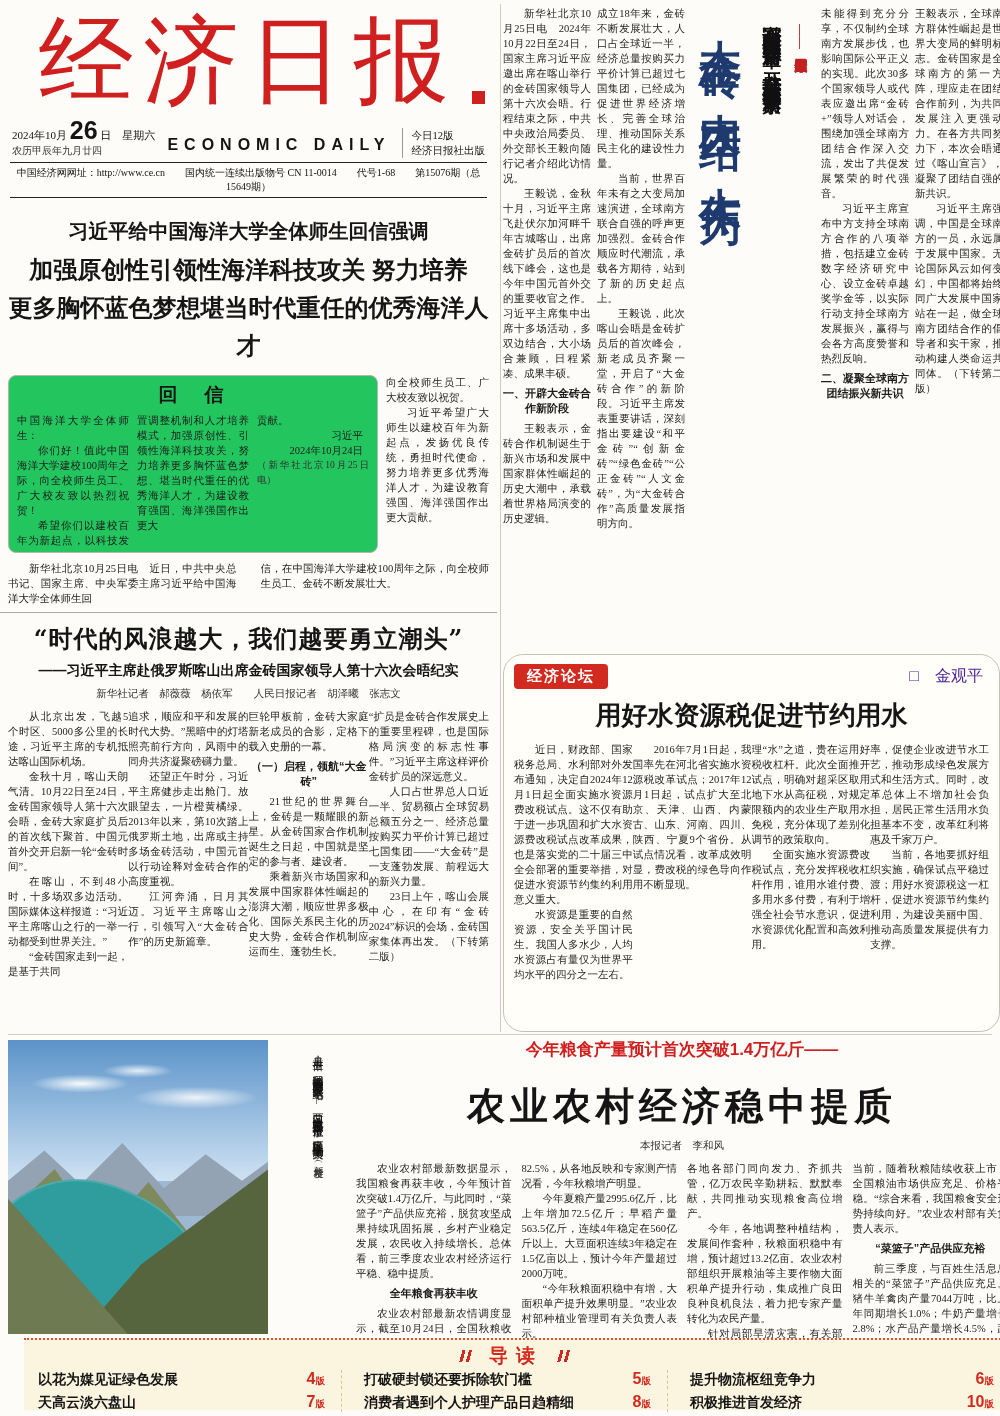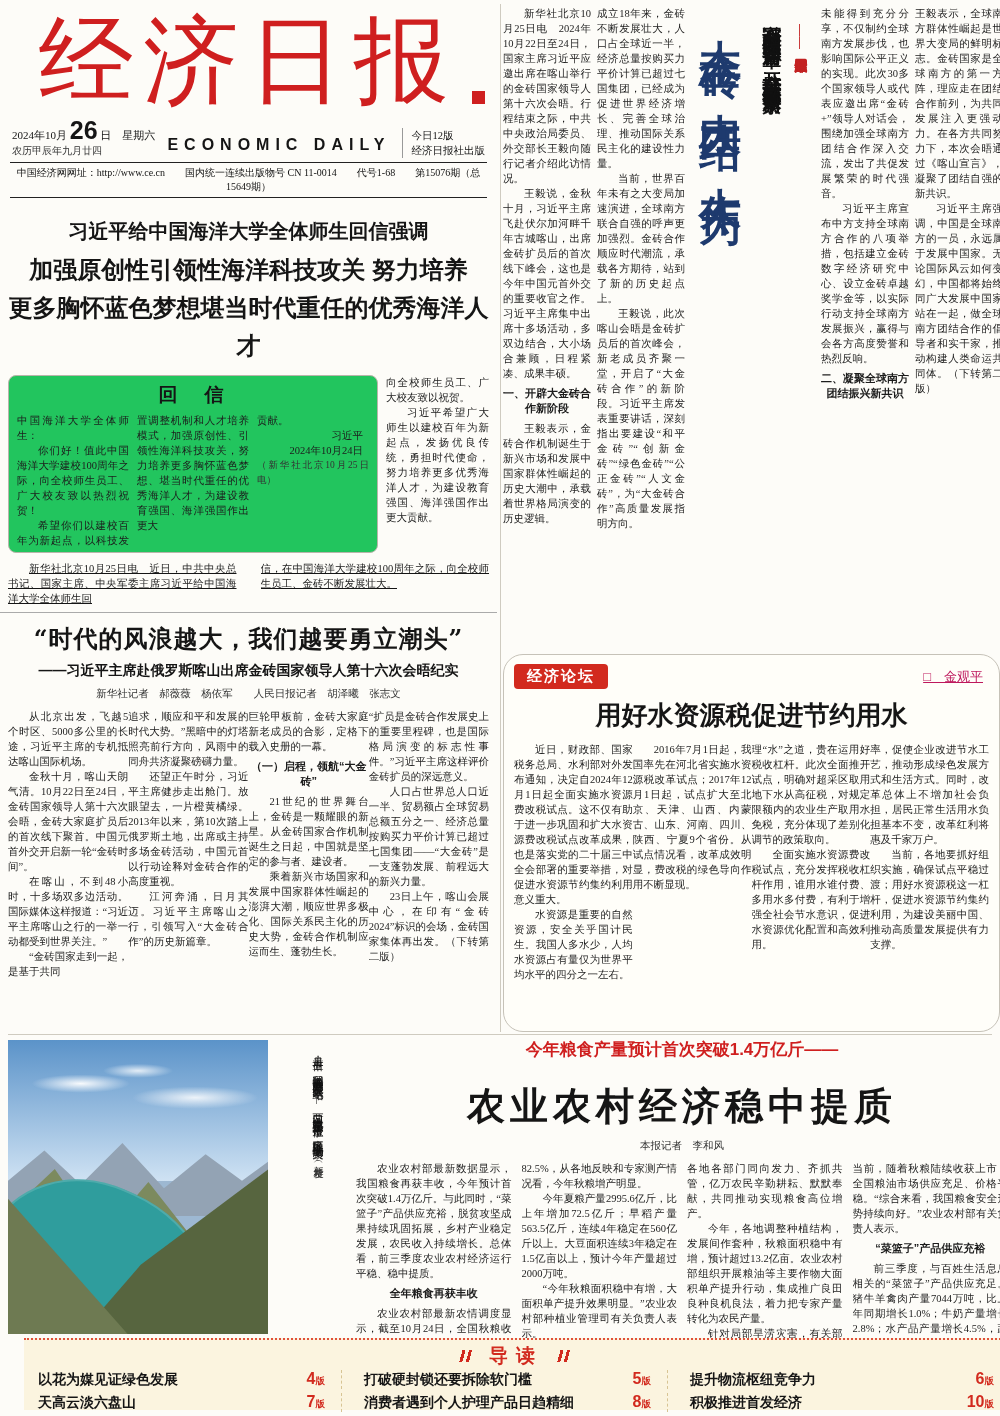--- a/index.html
+++ b/index.html
@@ -35,21 +35,21 @@
   
   .lead { position:absolute; left:0; top:206px; width:497px; height:404px; padding:8px 8px 0 8px; }
   .lead-kicker { text-align:center; font-size:20px; font-weight:bold; font-family:"Liberation Sans",sans-serif; margin:4px 0 6px; }
   .lead-headline { text-align:center; font-size:24px; line-height:38px; font-weight:900; font-family:"Liberation Sans",sans-serif; }
   .letter-row { display:flex; gap:8px; margin-top:10px; }
   .letter-box { flex:0 0 370px; border:1px solid #b9b5ab; border-radius:8px; padding:6px 8px 4px; background:#22c55e; }
   .letter-title { text-align:center; font-size:19px; font-weight:bold; letter-spacing:4px; margin-bottom:5px; }
   .letter-cols { display:flex; gap:8px; }
   .letter-cols > div { flex:1; height:134px; }
   .side-col { flex:1; height:178px; }
-  .below-row { display:flex; gap:24px; margin-top:8px;text-decoration:underline; }
+  .below-row { display:flex; gap:24px; margin-top:8px; }
   .below-row > div { flex:1; height:46px; }
 
   
   .kazan { position:absolute; left:0; top:612px; width:497px; height:420px; padding:10px 8px 0 8px; border-top:1px solid #aaa; }
   .kz-headline { text-align:center; font-size:24px; font-weight:900; font-family:"DejaVu Serif",serif; letter-spacing:1px; }
   .kz-subhead { text-align:center; font-size:14px; font-weight:bold; margin-top:7px; font-family:"Liberation Sans",sans-serif; }
   .kz-byline { text-align:center; font-size:10.5px; color:#333; margin:7px 0 8px; }
   .kazan .cols > div { height:318px; }
 
   
@@ -60,21 +60,21 @@
   .rb-vert-sub { flex:0 0 60px; height:645px; display:flex; justify-content:center; gap:4px; padding-top:4px; }
   .vsub-main { writing-mode:vertical-rl; font-size:19px; line-height:28px; font-weight:900; color:#111;
                font-family:"Liberation Sans",sans-serif; letter-spacing:2px; height:645px; }
   .vsub-dash { writing-mode:vertical-rl; font-size:12.5px; line-height:22px; font-weight:bold; color:#c32222;
                height:620px; margin-top:14px; }
 
   
   .forum { position:absolute; left:503px; top:654px; width:497px; height:378px; border:1px solid #c6c2b8; border-radius:20px; padding:9px 10px; background:#fffef9; }
   .forum-head { display:flex; justify-content:space-between; align-items:center; }
   .forum-label { background:#d22a1e; color:#fff; font-weight:bold; font-size:15px; letter-spacing:2px; padding:3px 13px; border-radius:4px; font-family:"Liberation Sans",sans-serif; }
-  .forum-author { font-size:13px; color:#be185d; padding-right:6px;text-decoration:underline; }
+  .forum-author { font-size:16px; color:#4c1d95; padding-right:6px; }
   .forum-headline { text-align:center; font-size:26px; font-weight:900; font-family:"Liberation Sans",sans-serif; margin:9px 0 9px; }
   .forum .cols > div { height:272px; }
 
   
   .photo { position:absolute; left:8px; top:1040px; width:324px; height:294px; display:flex; }
   .photo-art { position:relative; width:260px; height:294px; overflow:hidden; background:#9db8d2; }
   .ph-sky { position:absolute; left:0; top:0; right:0; height:48%; background:linear-gradient(#5b93c9,#cfe2f3); }
   .ph-cloud { position:absolute; left:0; top:6%; right:0; height:22%;
       background:radial-gradient(ellipse 70px 13px at 28% 40%, rgba(255,255,255,.95), transparent 70%),
                  radial-gradient(ellipse 90px 16px at 72% 62%, rgba(255,255,255,.85), transparent 70%),

